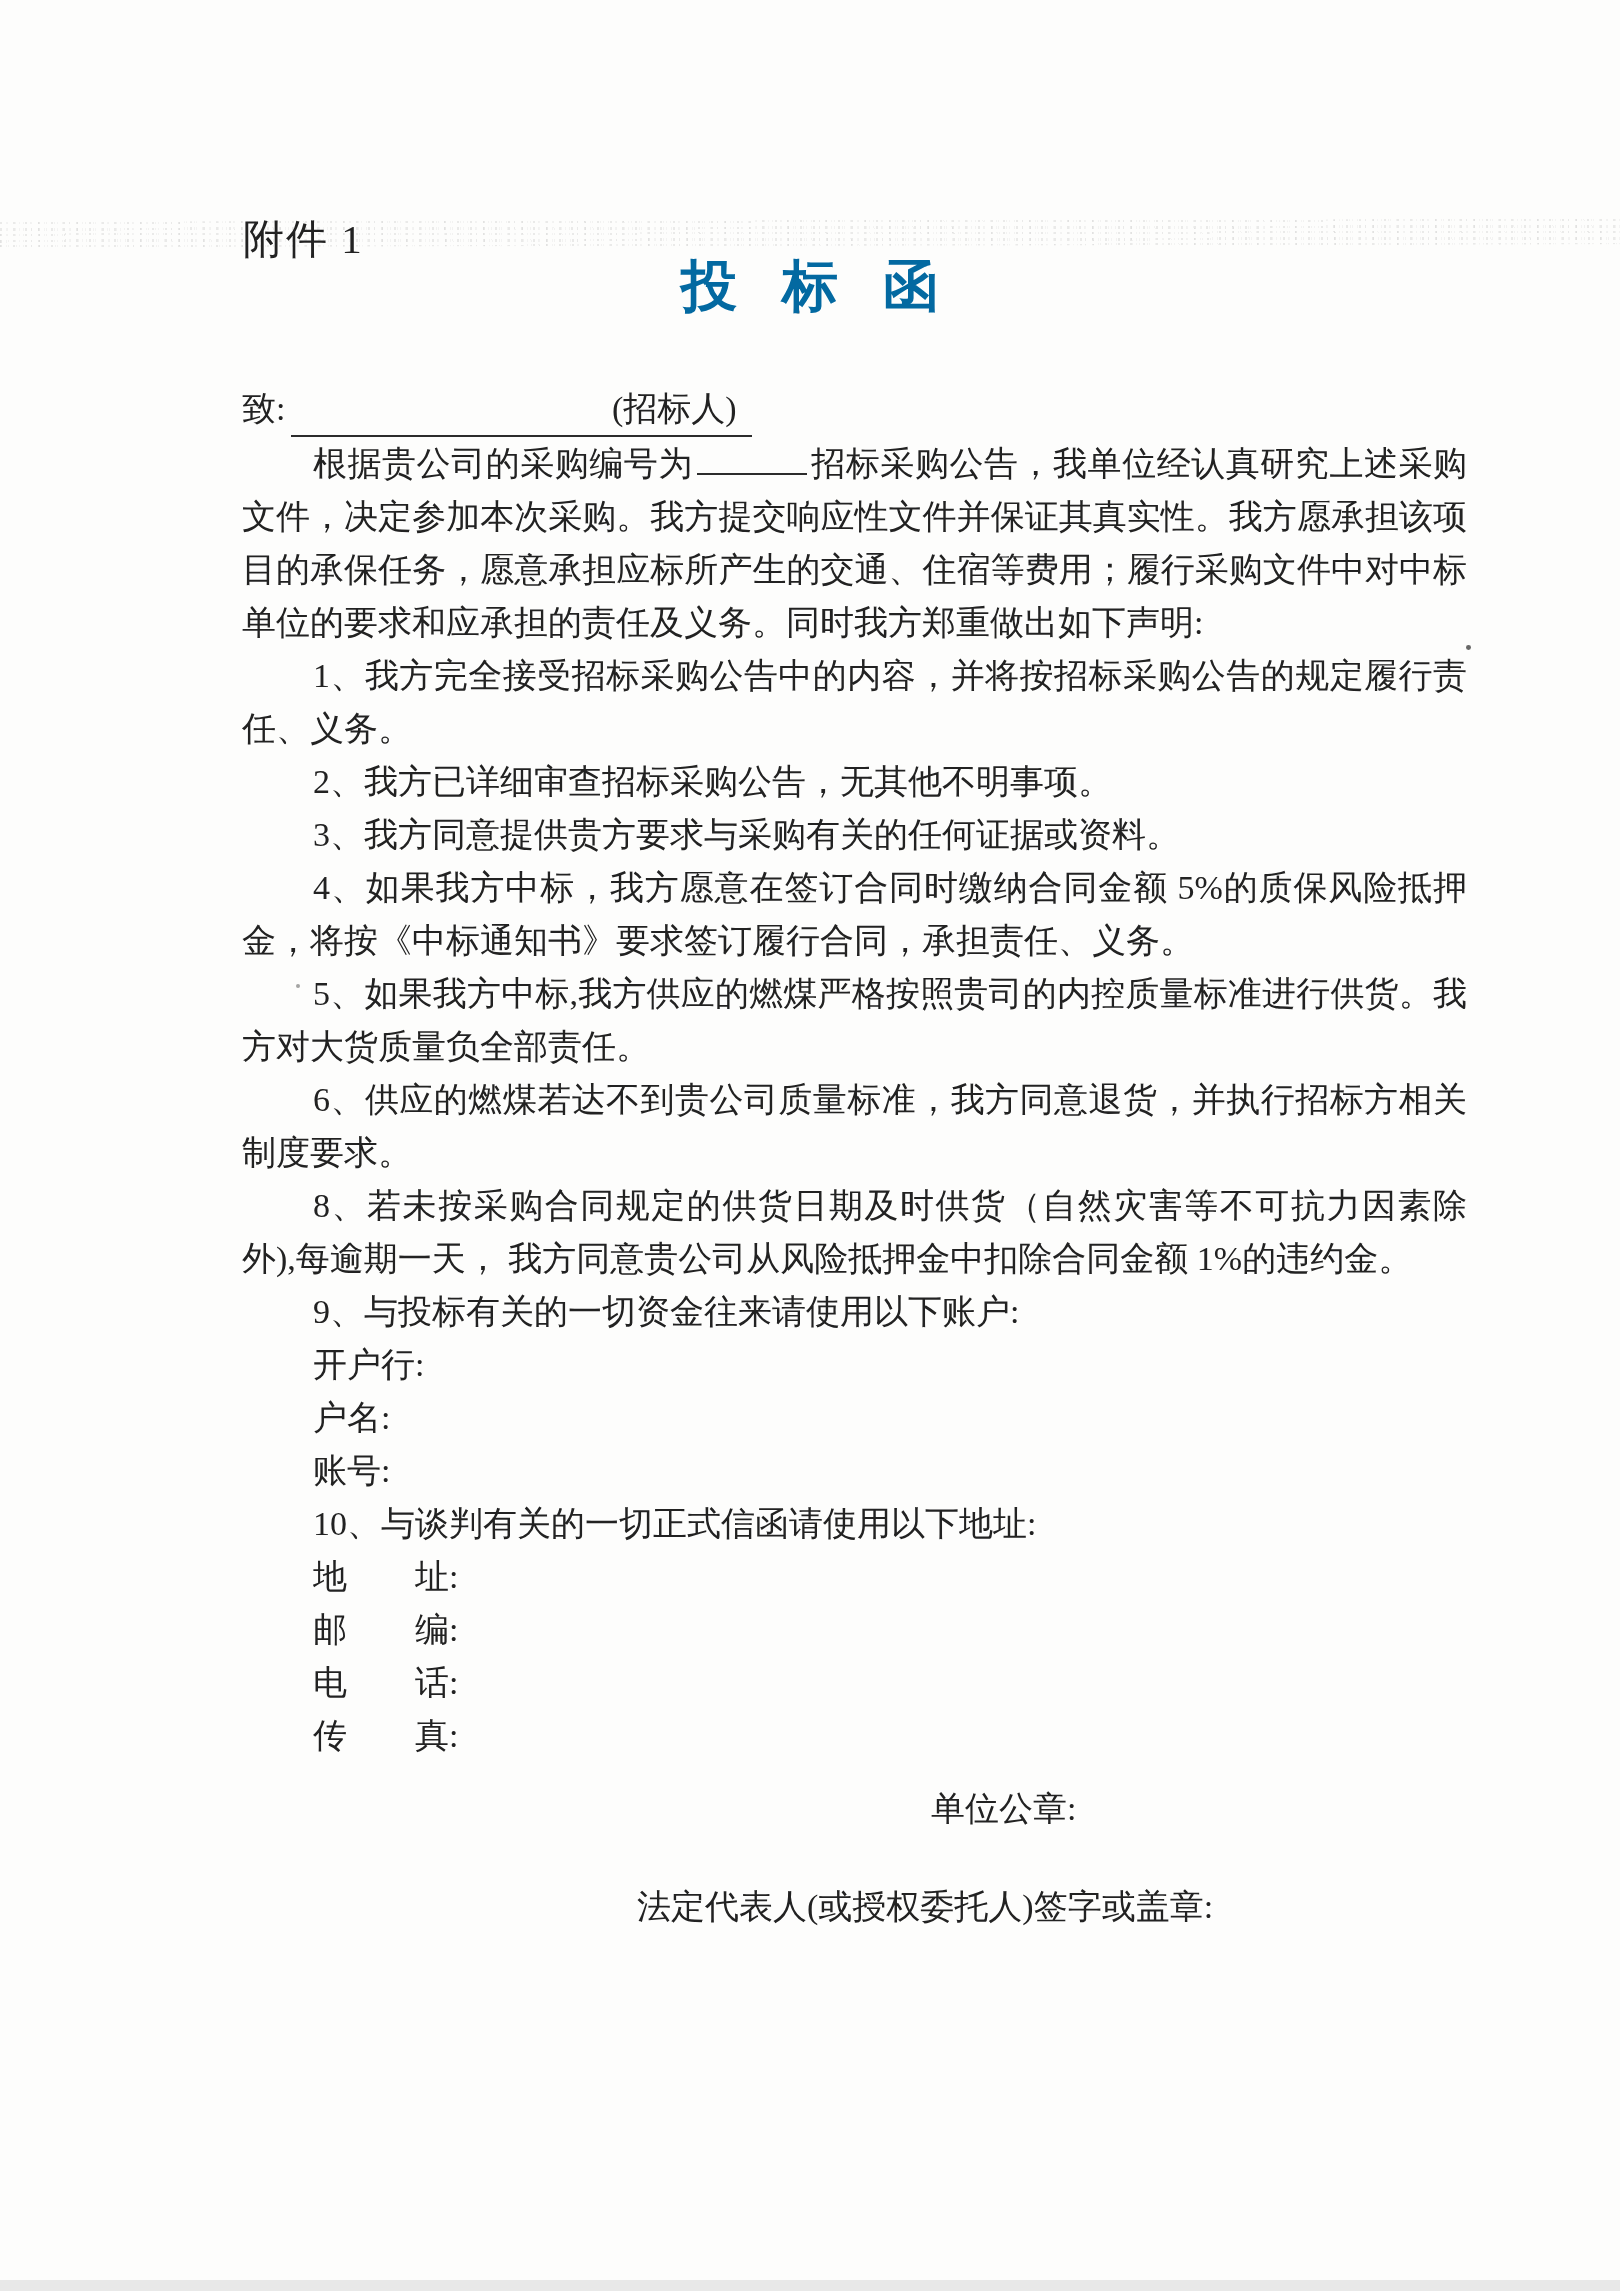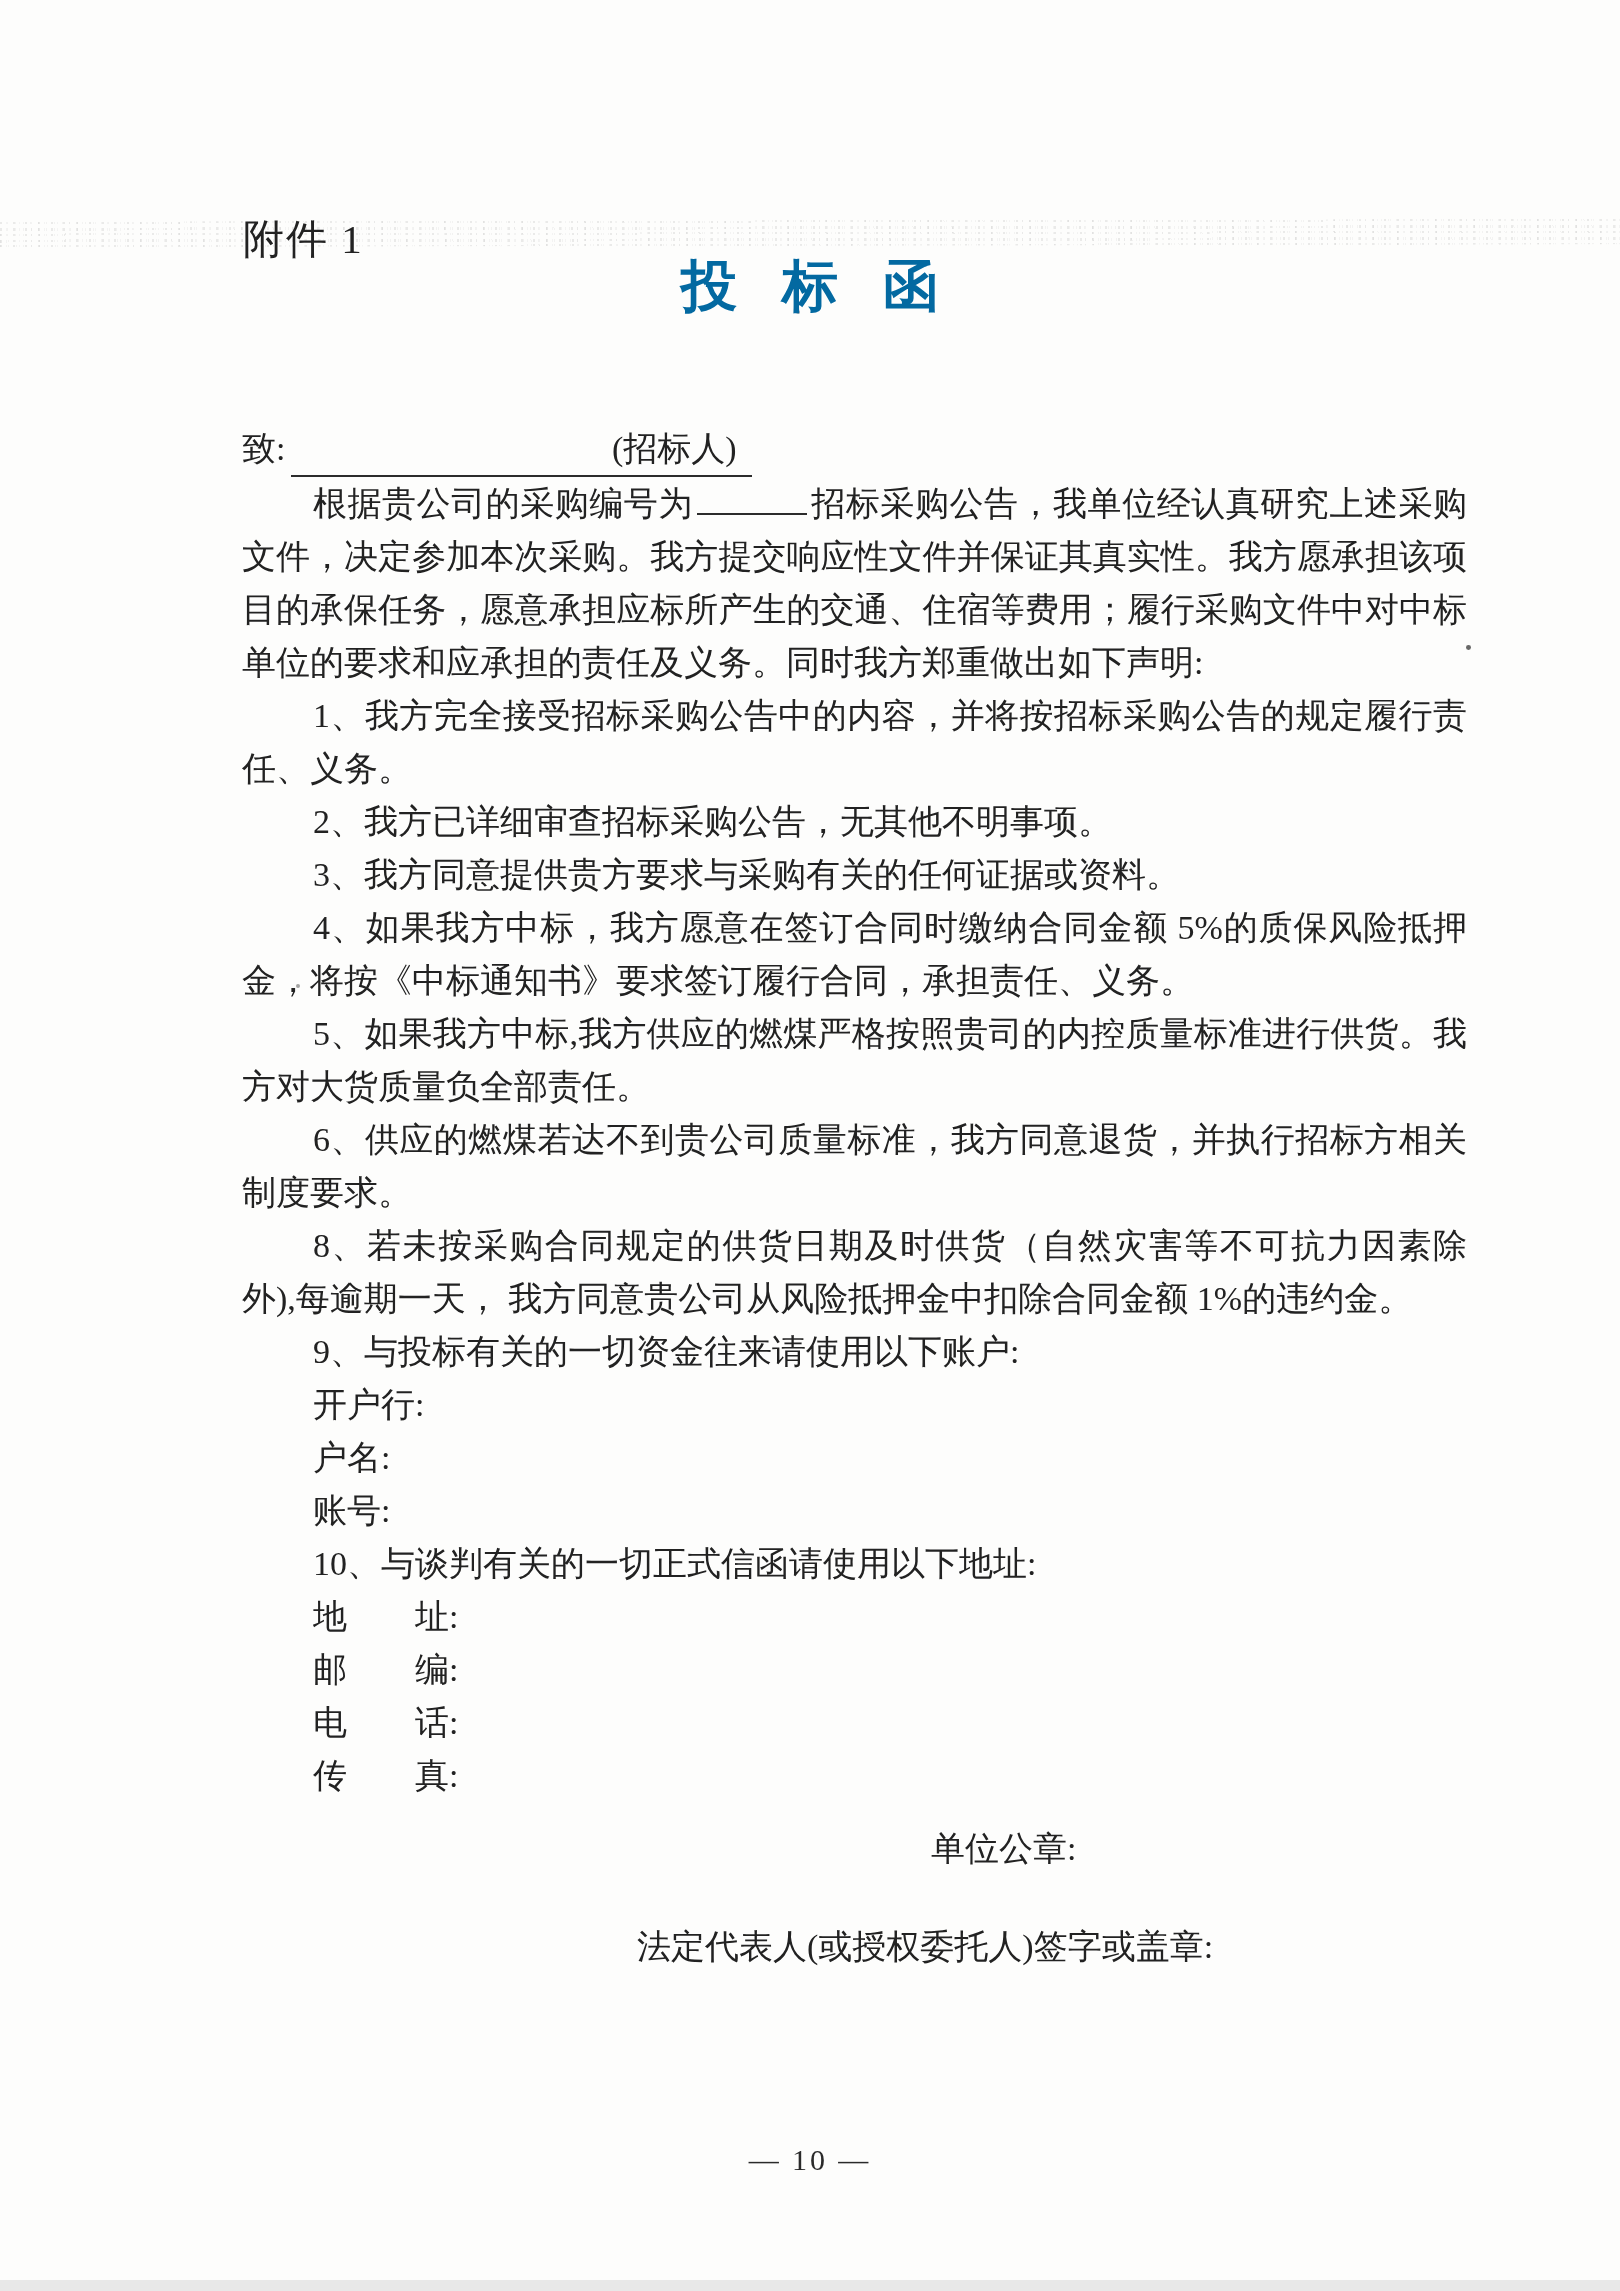--- a/index.html
+++ b/index.html
@@ -61,21 +61,20 @@
 
   .content {
     position: absolute;
     left: 242px;
     top: 382px;
     width: 1225px;
     font-size: 34px;
     line-height: 53px;
     text-align: justify;
     text-justify: inter-character;
-    margin-top: 40px;
   }
 
   .para { margin: 0; padding: 0; }
   .indent { text-indent: 71px; }
 
   .salutation { margin: 0; white-space: nowrap; }
   .blank-long {
     display: inline-block;
     width: 461px;
     box-sizing: border-box;
@@ -172,16 +171,15 @@
         <p class="para field-line">传　　真:</p>
       </div>
 
     <p class="para seal-line">单位公章:</p>
 
     <p class="para sign-line">法定代表人(或授权委托人)签字或盖章:</p>
 
 
   </div>
 
-  <div class="page-number">— 10 —</div>
 
 </div>
 
 
 </body></html>

